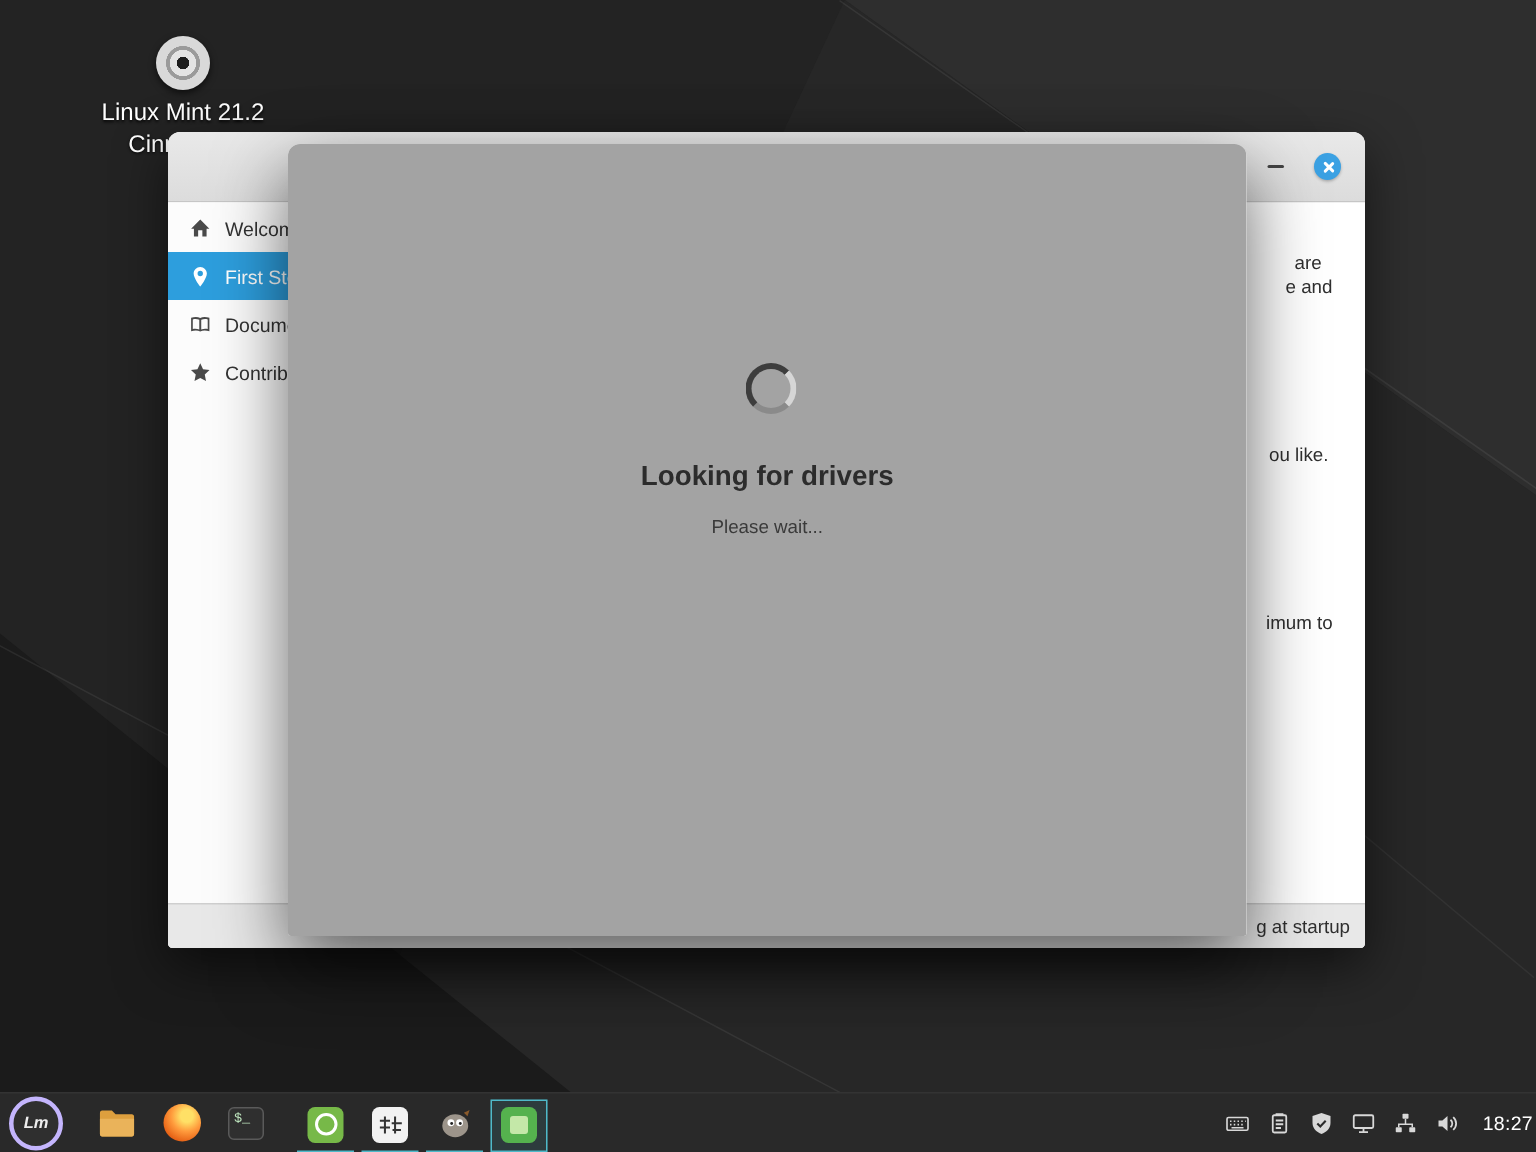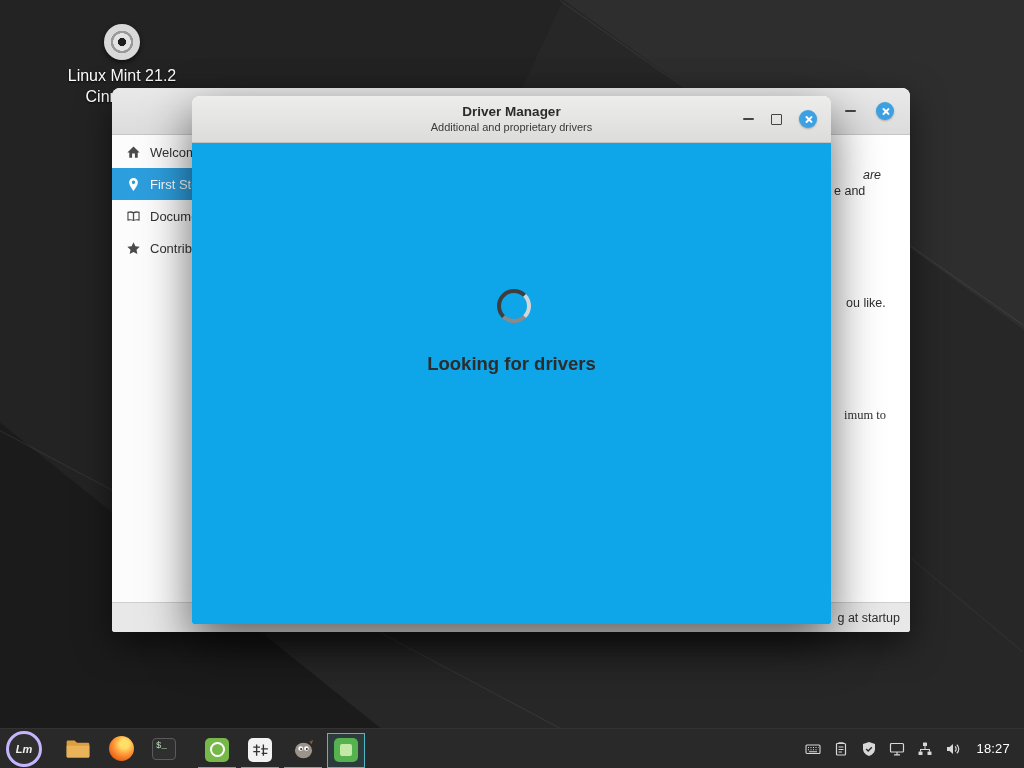--- a/index.html
+++ b/index.html
@@ -37,34 +37,34 @@
   .ctl-close .x::before,.ctl-close .x::after{content:"";position:absolute;left:4px;top:0;width:1.8px;height:9px;background:#fff;border-radius:1px;}
   .ctl-close .x::before{transform:rotate(45deg);} .ctl-close .x::after{transform:rotate(-45deg);}
   .w-main{flex:1;display:flex;background:#fff;min-height:0;}
   .w-sidebar{width:150px;flex:0 0 150px;background:#fcfcfc;border-right:1px solid #e3e3e3;padding-top:1px;}
   .sb-item{height:32px;display:flex;align-items:center;gap:9px;padding-left:14px;font-size:13px;color:#333;cursor:pointer;}
   .sb-item svg{width:15px;height:15px;fill:currentColor;flex:0 0 15px;color:#4a4a4a;}
   .sb-item.selected{background:#2d9edd;color:#fff;}
   .sb-item.selected svg{color:#fff;}
   .w-content{flex:1;position:relative;font-size:12.5px;color:#2f2f2f;}
   .frag{position:absolute;white-space:nowrap;}
-  .frag-0{left:600px;top:33px;font-style:italic;} .frag-1{left:571px;top:49px;}
-  .frag-2{left:583px;top:161px;} .frag-3{left:581px;top:273px;font-family:Liberation Serif, serif;}
+  .frag-0{left:600px;top:33px;} .frag-1{left:594px;top:49px;}
+  .frag-2{left:583px;top:161px;} .frag-3{left:581px;top:273px;}
   .w-statusbar{height:29px;flex:0 0 29px;background:#e8e8e8;border-top:1px solid #cfcfcf;
     display:flex;align-items:center;justify-content:flex-end;padding-right:10px;font-size:12.5px;color:#2f2f2f;}
 
   
   .driver-window{position:absolute;left:192px;top:96px;width:639px;height:528px;z-index:3;
     border-radius:8px 8px 2px 2px;box-shadow:0 18px 48px rgba(0,0,0,.6);background:#fafafa;overflow:hidden;display:flex;flex-direction:column;}
   .d-headerbar{height:46px;flex:0 0 46px;background:linear-gradient(#ededec,#dcdcdb);border-bottom:1px solid #c3c3c3;
     position:relative;display:flex;flex-direction:column;align-items:center;justify-content:center;}
   .d-title{font-size:13.5px;font-weight:bold;color:#2b2b2b;line-height:1.2;}
   .d-subtitle{font-size:11px;color:#3a3a3a;line-height:1.3;}
   .d-controls{position:absolute;right:14px;top:0;bottom:0;display:flex;align-items:center;gap:17px;}
-  .d-body{flex:1;position:relative;background:#0ea5e9;}
+  .d-body{flex:1;position:relative;background:#a3a3a3;}
   .spinner{position:absolute;left:50%;top:146px;width:26px;height:26px;margin-left:-15px;border-radius:50%;
     border:4px solid #3d3d3d;border-right-color:#d6d6d6;border-bottom-color:#8a8a8a;animation:spin 1.1s linear infinite;}
   @keyframes spin{to{transform:rotate(360deg);}}
   .d-heading{position:absolute;top:210px;left:0;right:0;text-align:center;font-size:18.5px;font-weight:bold;color:#2c2c2c;}
   .d-wait{position:absolute;top:248px;left:0;right:0;text-align:center;font-size:12.5px;color:#3a3a3a;}
 
   
   .panel{position:absolute;left:0;bottom:0;width:100%;height:40px;background:#292929;z-index:10;
     display:flex;align-items:center;border-top:1px solid rgba(255,255,255,.05);box-sizing:border-box;}
   .mint-menu{width:30px;height:30px;margin-left:6px;border-radius:50%;border:3px solid #c4b5fd;
@@ -79,21 +79,21 @@
   .task{width:38px;height:36px;margin-top:4px;display:grid;place-items:center;cursor:pointer;
     border-bottom:2px solid #4fb9c9;box-sizing:border-box;}
   .task.focused{border:1px solid #4fb9c9;border-bottom:2px solid #4fb9c9;background:rgba(79,185,201,.13);}
   .ticon{width:24px;height:24px;border-radius:5px;display:grid;place-items:center;}
   .ticon.mintgreen{background:#77b948;}
   .ring{width:11px;height:11px;border:2.5px solid #fff;border-radius:50%;}
   .ticon.white{background:#f2f2f2;}
   .ticon.driver{background:#55b24e;}
   .driver-inner{width:12px;height:12px;border-radius:2px;background:#c4e8a8;}
   .gimp-head{width:23px;height:23px;}
-  .tray{margin-left:auto;display:flex;align-items:center;gap:11px;padding-right:14px;}
+  .tray{margin-left:auto;display:flex;align-items:center;gap:11px;padding-right:2px;}
   .tray-icon{width:17px;height:17px;display:grid;place-items:center;cursor:pointer;}
   .tray-icon svg{width:16px;height:16px;}
   .clock{color:#fff;font-size:13px;margin-left:4px;cursor:pointer;letter-spacing:.2px;}
 </style>
 </head>
 <body>
 
 <div class="bg-wedge bg-w1"></div>
 <div class="bg-wedge bg-w2"></div>
 <div class="bg-wedge bg-w3"></div>
@@ -147,34 +147,24 @@
       <span class="frag frag-2">ou like.</span>
       <span class="frag frag-3">imum to</span>
     </div>
   </div>
   <div class="w-statusbar">
     <span>g at startup</span>
   </div>
 </div>
 
 <div class="driver-window">
-  <div class="d-headerbar">
-    <div class="d-title">Driver Manager</div>
-    <div class="d-subtitle">Additional and proprietary drivers</div>
-    <div class="d-controls">
-      <span class="ctl-min"></span>
-      <span class="ctl-max"></span>
-      <span class="ctl-close">
-          <span class="x"></span>
-        </span>
-    </div>
-  </div>
   <div class="d-body">
     <div class="spinner"></div>
     <div class="d-heading">Looking for drivers</div>
+    <div class="d-wait">Please wait...</div>
   </div>
 </div>
 
 <div class="panel">
   <div class="mint-menu">
     <span>Lm</span>
   </div>
 
   <div class="launchers">
     <div class="launcher">

